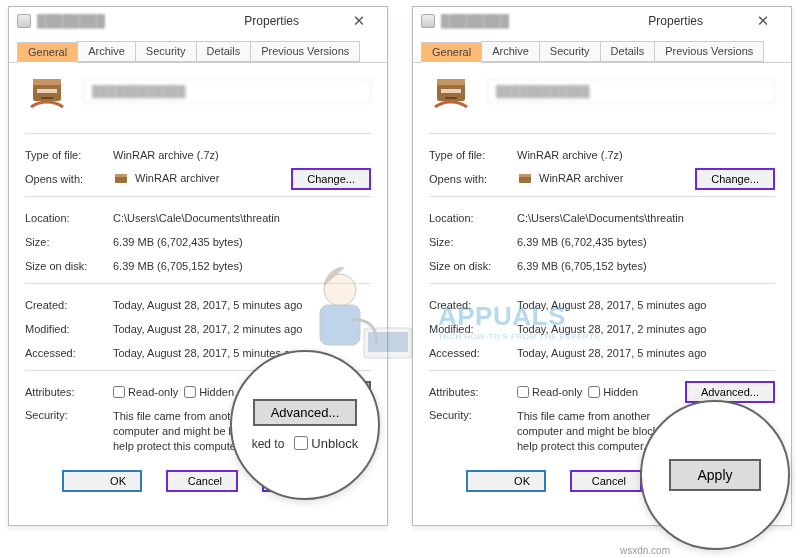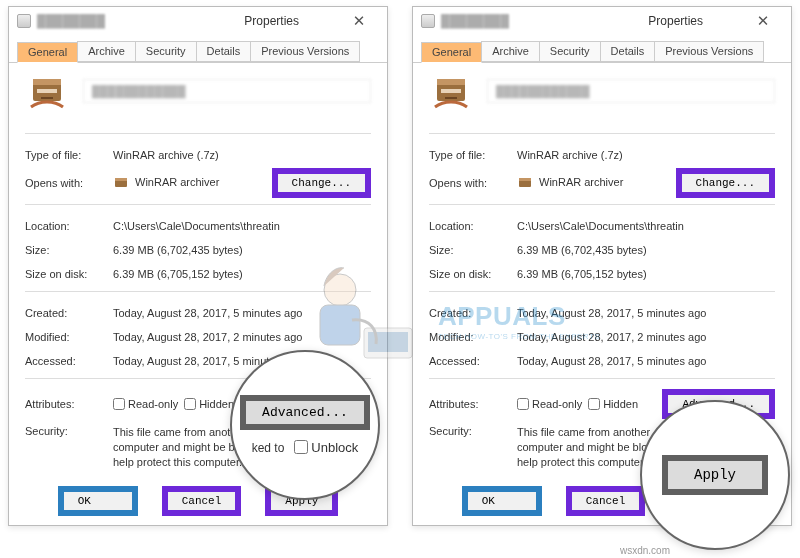--- a/index.html
+++ b/index.html
@@ -26,21 +26,21 @@
   .filetype-icon svg { width: 40px; height: 40px; }
   .filename-box { flex:1; border:1px solid #ccc; padding:5px 8px; font-size:11px; filter:blur(1.5px); opacity:.35; }
 
   hr.sep { border:none; border-top:1px solid #ddd; margin: 6px 0 10px; }
 
   .row { display:flex; align-items:center; min-height: 22px; margin-bottom: 2px; font-size: 11px; color:#333; }
   .row .lab { width: 88px; color:#333; }
   .row .val { flex:1; }
   .mini-icon { width:16px; height:16px; display:inline-block; vertical-align:middle; margin-right:6px; }
 
-  .btn { border:6px solid #6d28d9; background: #f1f1f1; padding: 3px 14px; font-size: 11px; cursor:pointer; min-width:72px; text-align:left;font-family:Liberation Mono, monospace; }
+  .btn { border:2px solid #6d28d9; background: #f1f1f1; padding: 3px 14px; font-size: 11px; cursor:pointer; min-width:72px; text-align:right; }
   .btn.highlight { background: #dcdcdc; border-color:#606060; }
 
   .attr-checks { display:flex; gap:6px; }
   .cb { display:inline-flex; align-items:flex-start; gap:3px; }
   .cb input { width:12px; height:12px; }
   .sec-text { font-size:11px; line-height:1.35; color:#333; max-width: 180px; }
 
   .button-row { display:flex; gap:24px; justify-content:center; padding-top: 14px; }
 
   

